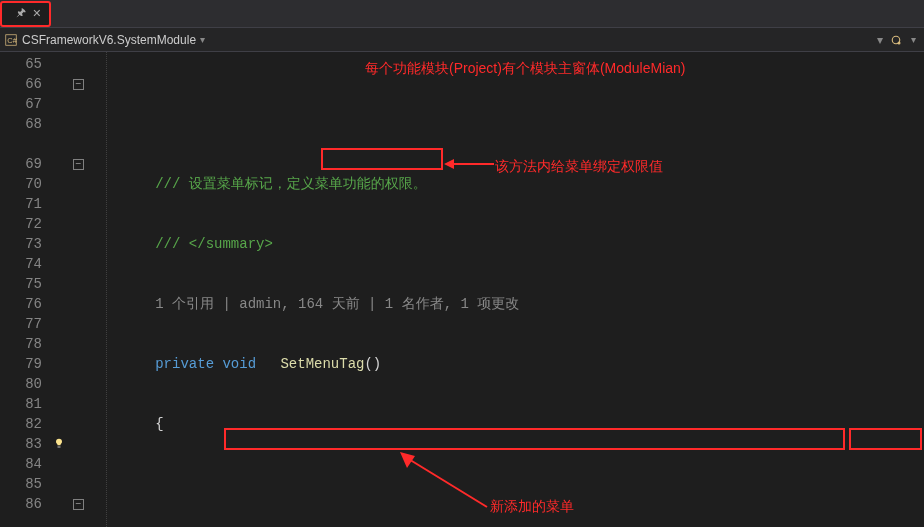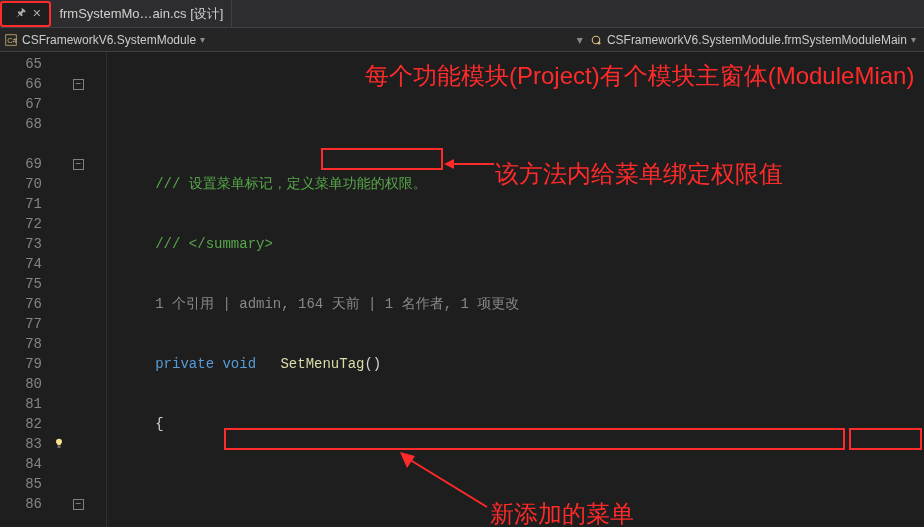--- a/index.html
+++ b/index.html
@@ -106,21 +106,21 @@
   .code-line { height: 20px; }
   .tok-comment { color: #57a64a; }
   .tok-keyword { color: #569cd6; }
   .tok-method  { color: #dcdcaa; margin-left: 16px; }
   .tok-muted   { color: #888888; }
   .tok-default { color: #d4d4d4; }
   .annotation {
     position: absolute;
     color: #ff2a2a;
     font-family: 'Microsoft YaHei','SimSun',sans-serif;
-    font-size: 24px;
+    font-size: 14px;
     font-weight: 500;
     pointer-events: none;
     white-space: nowrap;
     z-index: 30;
   }
   .redbox {
     position: absolute;
     border: 2px solid #ff2a2a;
     pointer-events: none;
     z-index: 20;
@@ -132,44 +132,40 @@
   }
   .rule { border-left: 1px dotted #404040; position: absolute; top:0; bottom:0; }
 </style>
 </head>
 <body>
 
 <div class="tabbar">
   <div class="tab active">
     <span class="pin">🖈</span>
     <span class="close">✕</span>
-  </div>
-  <div class="tab">
-    <span>frmSystemMo…ain.cs [设计]</span>
   </div>
 </div>
 
 <div class="crumbbar">
   <span class="crumb-icon">
     <svg viewBox="0 0 16 16">
         <rect x="1" y="1" width="14" height="14" fill="none" stroke="#d7ba7d" stroke-width="1"></rect>
         <text x="3" y="12" font-size="10" fill="#d7ba7d">C#</text>
       </svg>
   </span>
   <span>CSFrameworkV6.SystemModule</span>
   <span class="dropdown-arrow">▾</span>
   <span class="sep"></span>
   <span style="margin-right:6px;color:#888;">▾</span>
   <span class="crumb-icon">
     <svg viewBox="0 0 16 16">
         <circle cx="8" cy="8" r="5" fill="none" stroke="#d7ba7d" stroke-width="1.5"></circle>
         <circle cx="12" cy="12" r="2" fill="#d7ba7d"></circle>
       </svg>
   </span>
-  <span>CSFrameworkV6.SystemModule.frmSystemModuleMain</span>
   <span class="dropdown-arrow" style="margin-right:4px;">▾</span>
 </div>
 
 <div class="editor">
 
   <div class="gutter" id="gutter">
       <div style="height: 20px;">65</div>
       <div style="height: 20px;">66</div>
       <div style="height: 20px;">67</div>
       <div style="height: 20px;">68</div>

